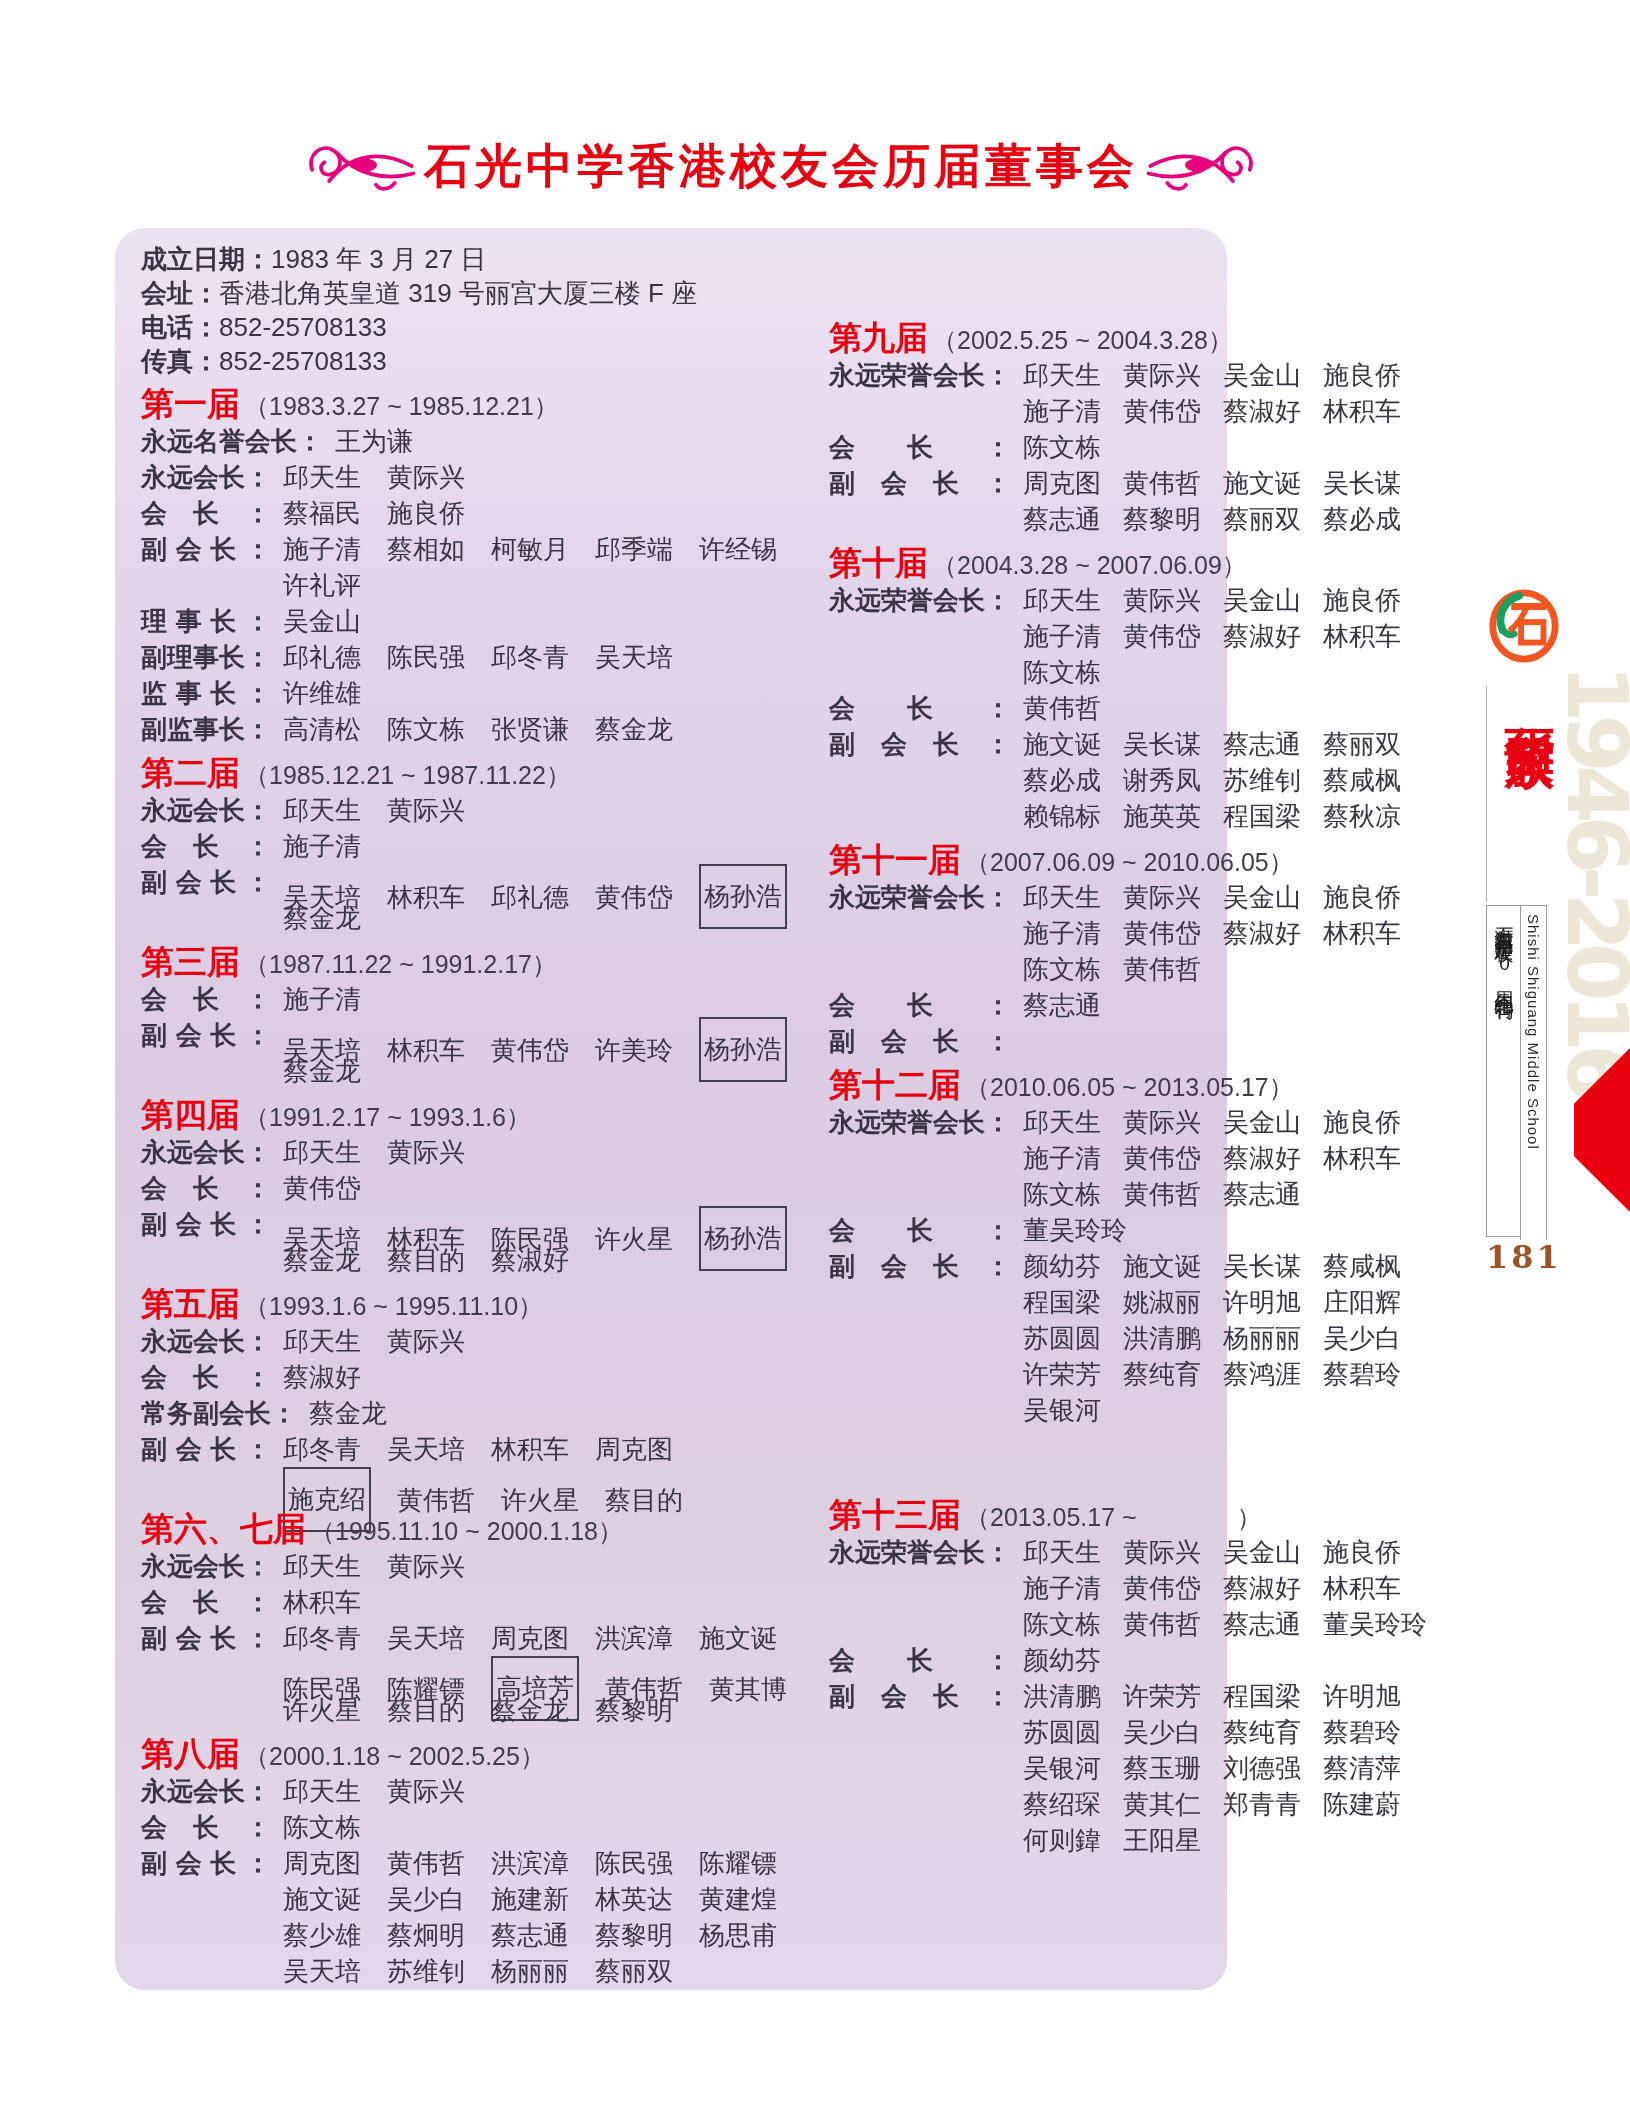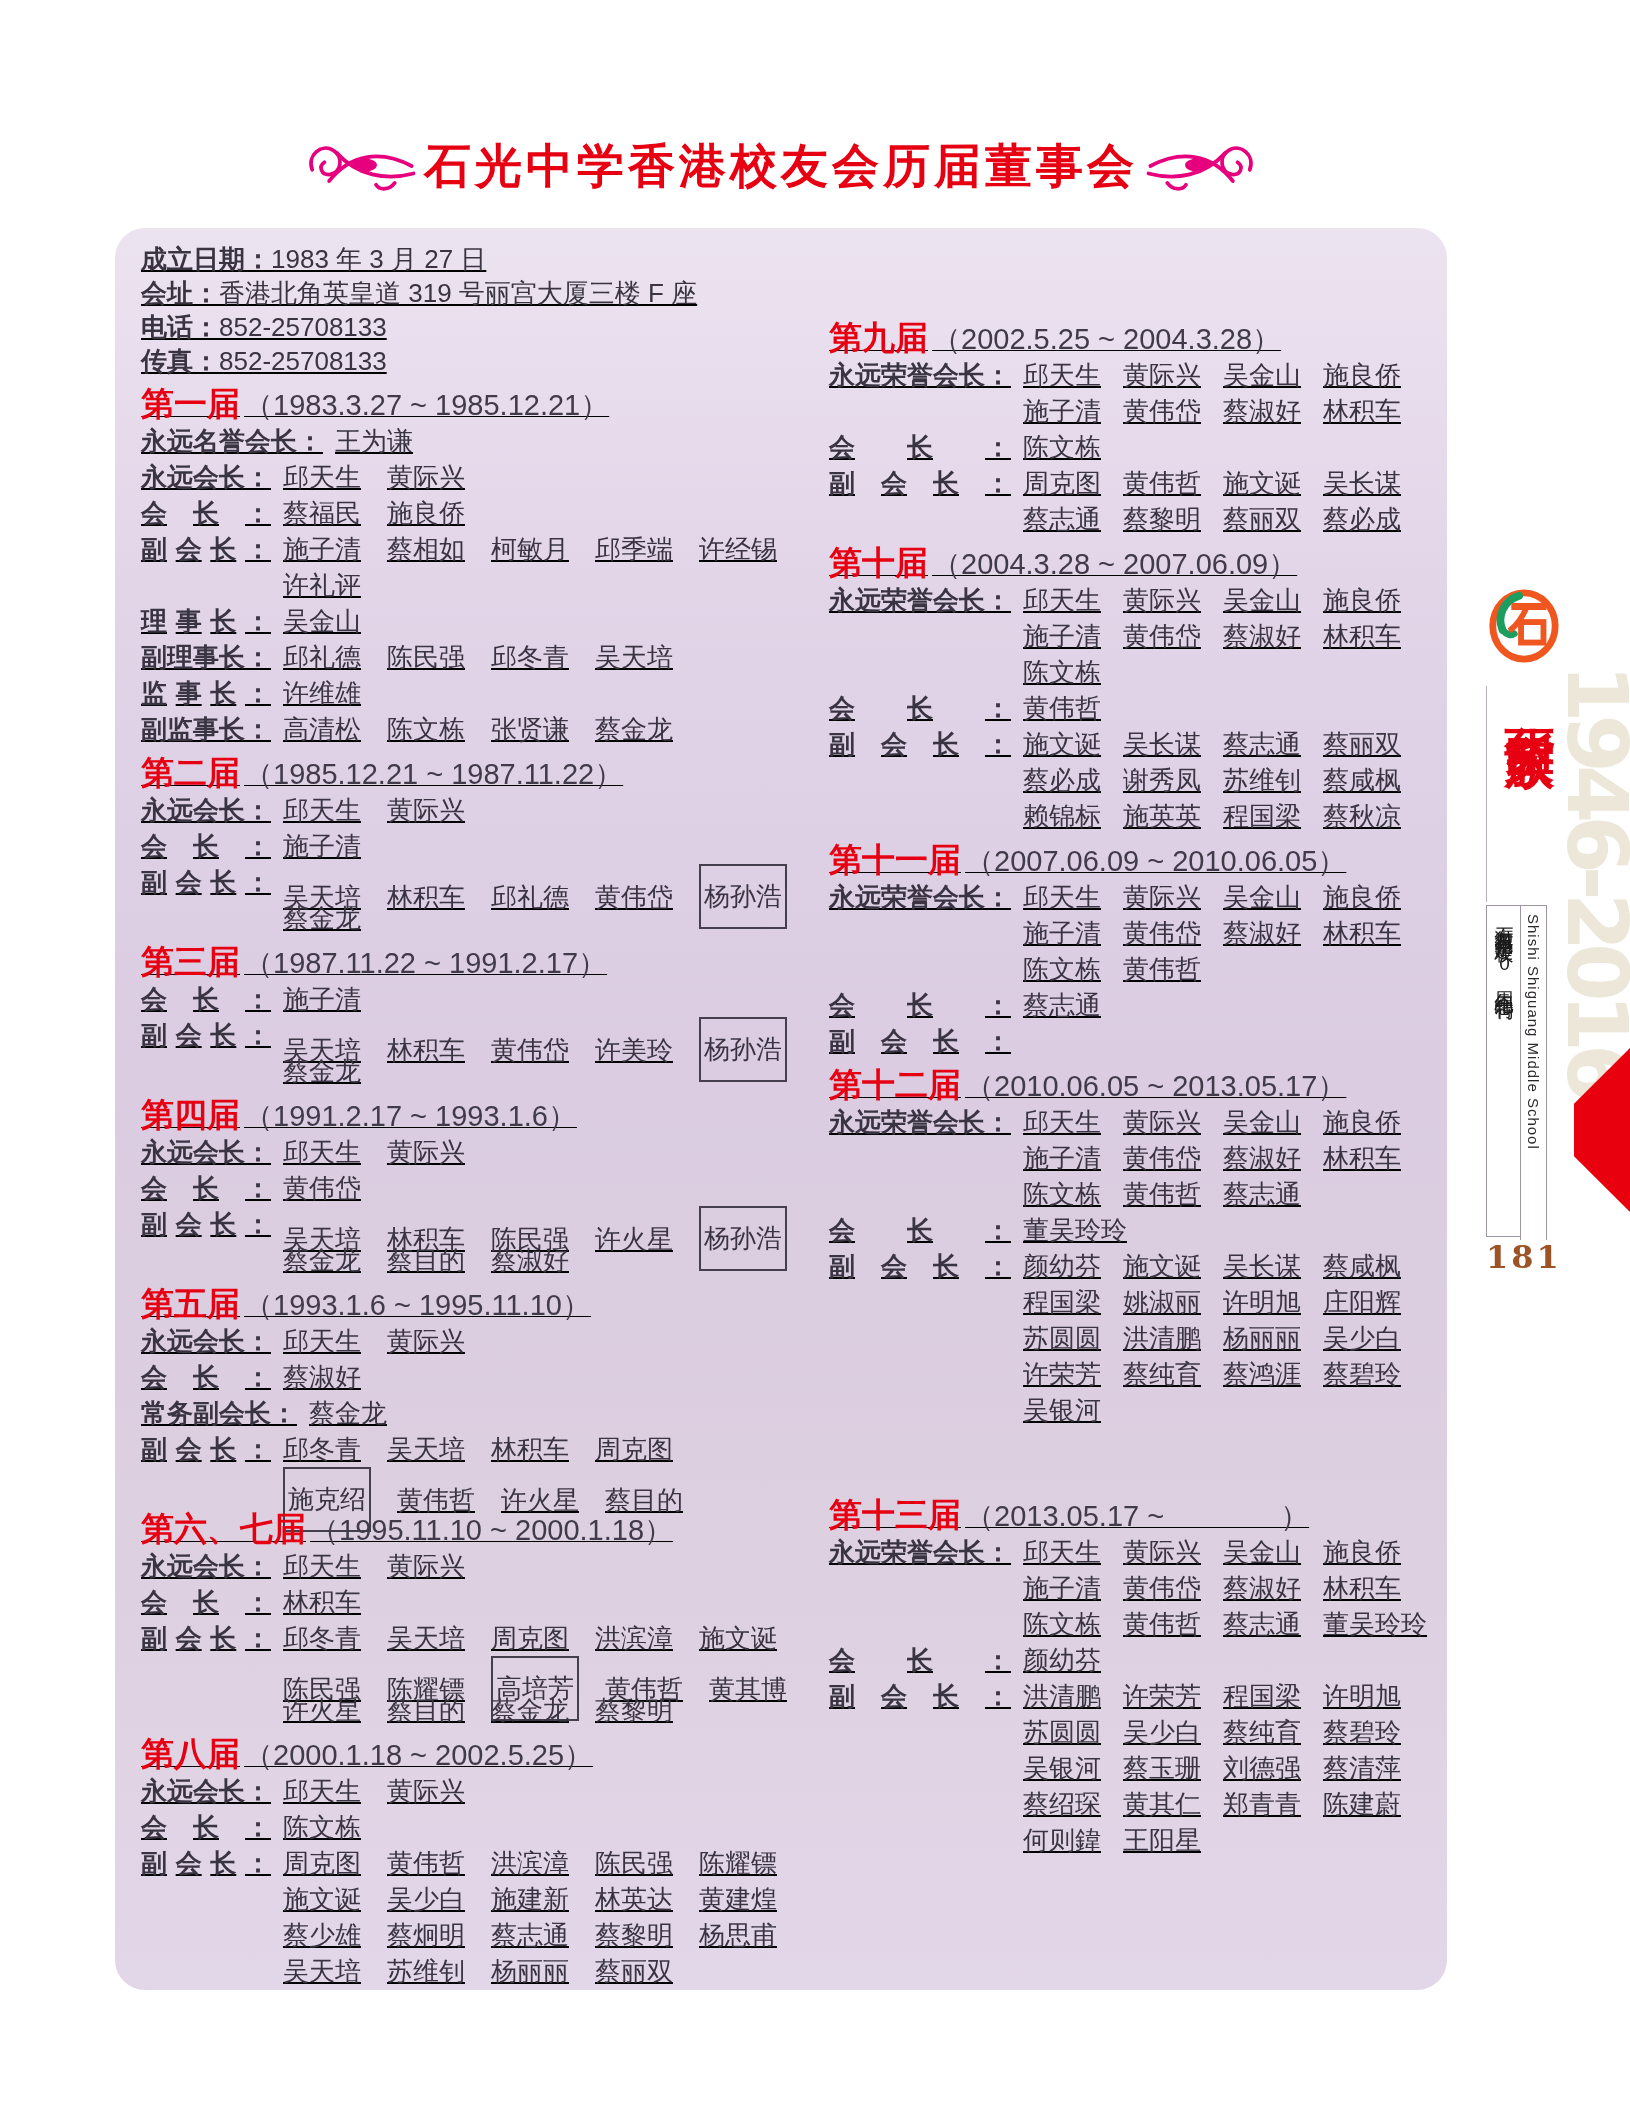--- a/index.html
+++ b/index.html
@@ -14,36 +14,36 @@
 
   
   .title-row{position:absolute;left:115px;top:126px;width:1332px;height:80px;
              display:flex;align-items:center;justify-content:center;gap:4px;}
   .page-title{margin:0;font-size:47px;font-weight:900;color:var(--red);
               letter-spacing:4px;white-space:nowrap;}
   .swirl{width:118px;height:60px;flex:none;}
   .swirl.right{transform:scaleX(-1);}
 
   
-  .panel{position:absolute;left:115px;top:228px;width:1332px;height:1762px;
+  .panel{position:absolute;left:115px;top:228px;width:1112px;height:1762px;
          border-radius:30px;display:flex;
-         background:linear-gradient(180deg,#ece3f0 0%,#e2d5e8 20%,#dbcce1 48%,#ddd0e0 76%,#e2d7e9 100%);text-decoration:underline;}
+         background:linear-gradient(180deg,#ece3f0 0%,#e2d5e8 20%,#dbcce1 48%,#ddd0e0 76%,#e2d7e9 100%);}
   .col{color:var(--ink);}
   .col-left{width:660px;padding:14px 0 0 26px;flex:none;}
   .col-right{width:600px;margin-left:28px;padding-top:84px;flex:none;}
 
   .info-row{height:34px;line-height:34px;font-size:26px;white-space:nowrap;}
   .info-label{font-weight:700;}
   .info-value{font-weight:400;}
 
   .term{margin-top:7px;}
   .term.gap-before{margin-top:68px;}
   .term-header{height:38px;line-height:38px;white-space:nowrap;}
   .term-name{color:var(--red);font-weight:800;font-size:33px;}
-  .term-dates{color:#413b49;font-size:29px;margin-left:4px;}
+  .term-dates{color:#413b49;font-size:25px;margin-left:4px;}
 
   .row{display:flex;font-size:26px;align-items:flex-start;}
   .row-label{display:inline-flex;justify-content:space-between;flex:none;
              min-width:130px;margin-right:12px;font-weight:700;line-height:36px;white-space:nowrap;}
   .col-right .row-label{min-width:182px;}
   .row-label i{font-style:normal;}
   .lines{flex:1 1 auto;}
   .line{height:36px;line-height:36px;white-space:nowrap;}
   .name{margin-right:26px;font-weight:400;}
   .col-right .name{margin-right:22px;}

